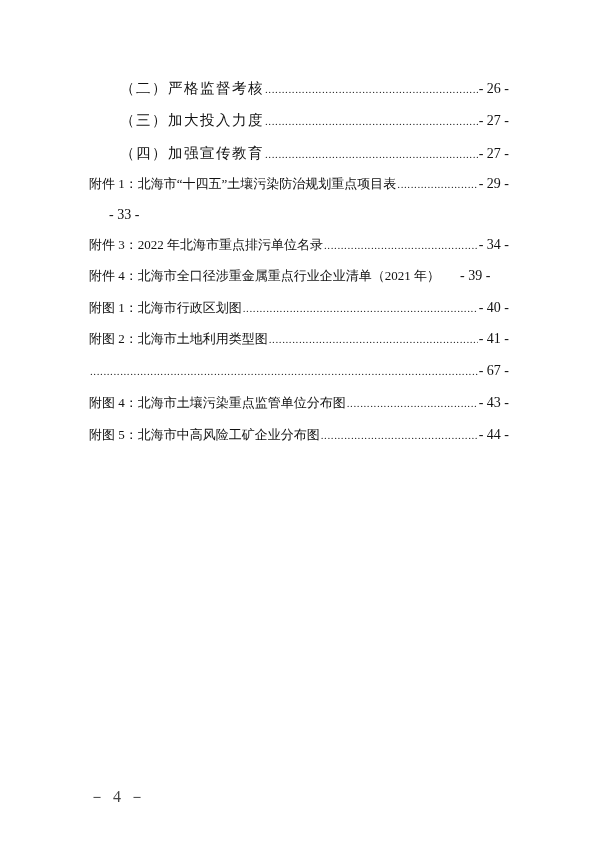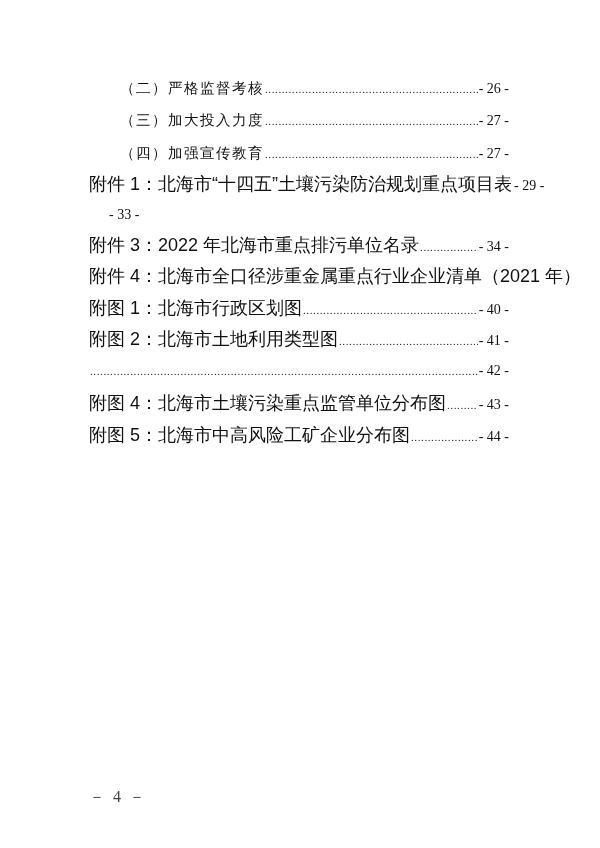--- a/index.html
+++ b/index.html
@@ -5,21 +5,21 @@
     html, body { margin: 0; padding: 0; background: #ffffff; }
     body { width: 600px; height: 848px; position: relative; overflow: hidden;
       font-family: "DejaVu Serif", "Liberation Serif", serif; color: #111; }
     .toc { position: absolute; left: 0; top: 0; width: 600px; }
     .row { position: absolute; height: 22px; display: flex; align-items: baseline;
       font-size: 14.5px; line-height: 22px; white-space: nowrap; }
     .row.sub { left: 120px; width: 389px; }
     .row.main { left: 89px; width: 420px; }
     .row .label { flex: 0 0 auto; }
     .row.sub .label { letter-spacing: 1.5px; font-family: "DejaVu Serif", serif; }
-    .row.main .label { font-family: Liberation Sans, sans-serif; font-size: 18px; }
+    .row.main .label { font-family: Liberation Serif, serif; font-size: 13px; }
     .row .leader { flex: 1 1 auto; overflow: hidden; margin: 0 1px; font-size: 11px;
       letter-spacing: 0.6px; color: #222; font-family: "Liberation Serif", serif; }
     .row .leader::before { content: "................................................................................................................................................................"; }
     .row .page { flex: 0 0 auto; font-family: "Liberation Serif", serif; font-size: 14px; }
     .row.nofill .page { margin-left: 20px; }
     .footer { position: absolute; left: 89px; top: 787px; font-family: "Liberation Serif", serif;
       font-size: 16px; color: #444; letter-spacing: 2px; }
   </style>
 </head>
 <body>
@@ -64,21 +64,21 @@
     <span class="leader"></span>
     <span class="page">- 40 -</span>
   </div>
   <div class="row main" style="top:328px">
     <span class="label">附图 2：北海市土地利用类型图</span>
     <span class="leader"></span>
     <span class="page">- 41 -</span>
   </div>
   <div class="row main" style="top:360px">
     <span class="leader"></span>
-    <span class="page">- 42 -</span>
+    <span class="page">- 67 -</span>
   </div>
   <div class="row main" style="top:392px">
     <span class="label">附图 4：北海市土壤污染重点监管单位分布图</span>
     <span class="leader"></span>
     <span class="page">- 43 -</span>
   </div>
   <div class="row main" style="top:424px">
     <span class="label">附图 5：北海市中高风险工矿企业分布图</span>
     <span class="leader"></span>
     <span class="page">- 44 -</span>

